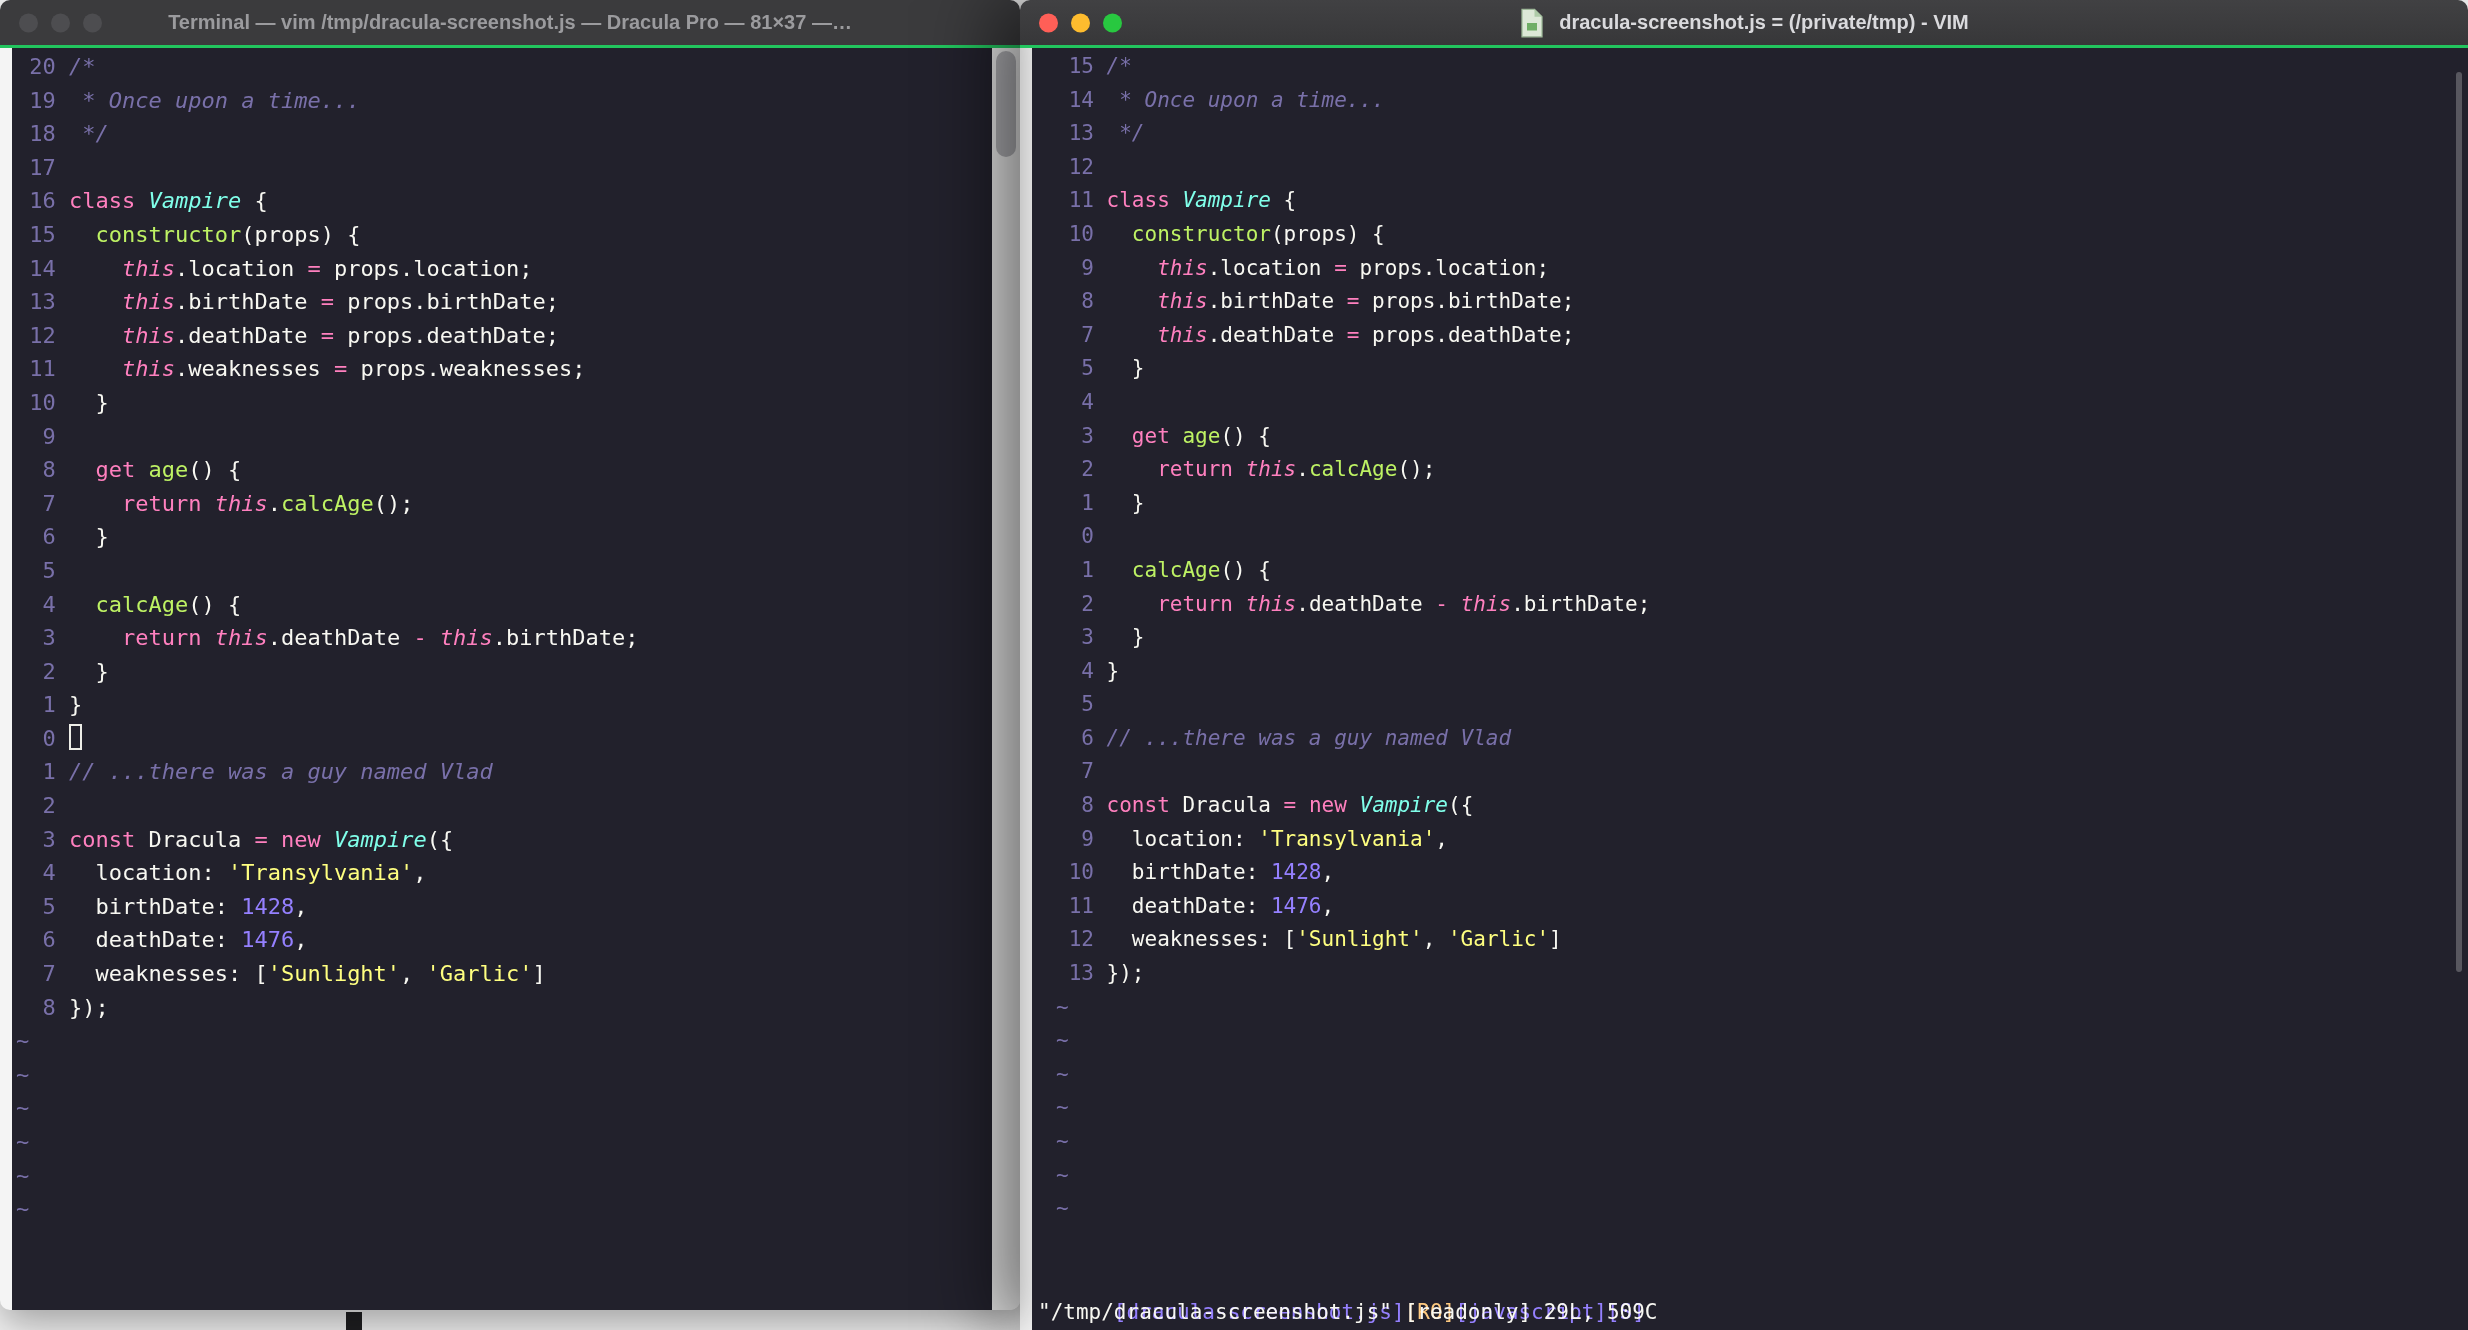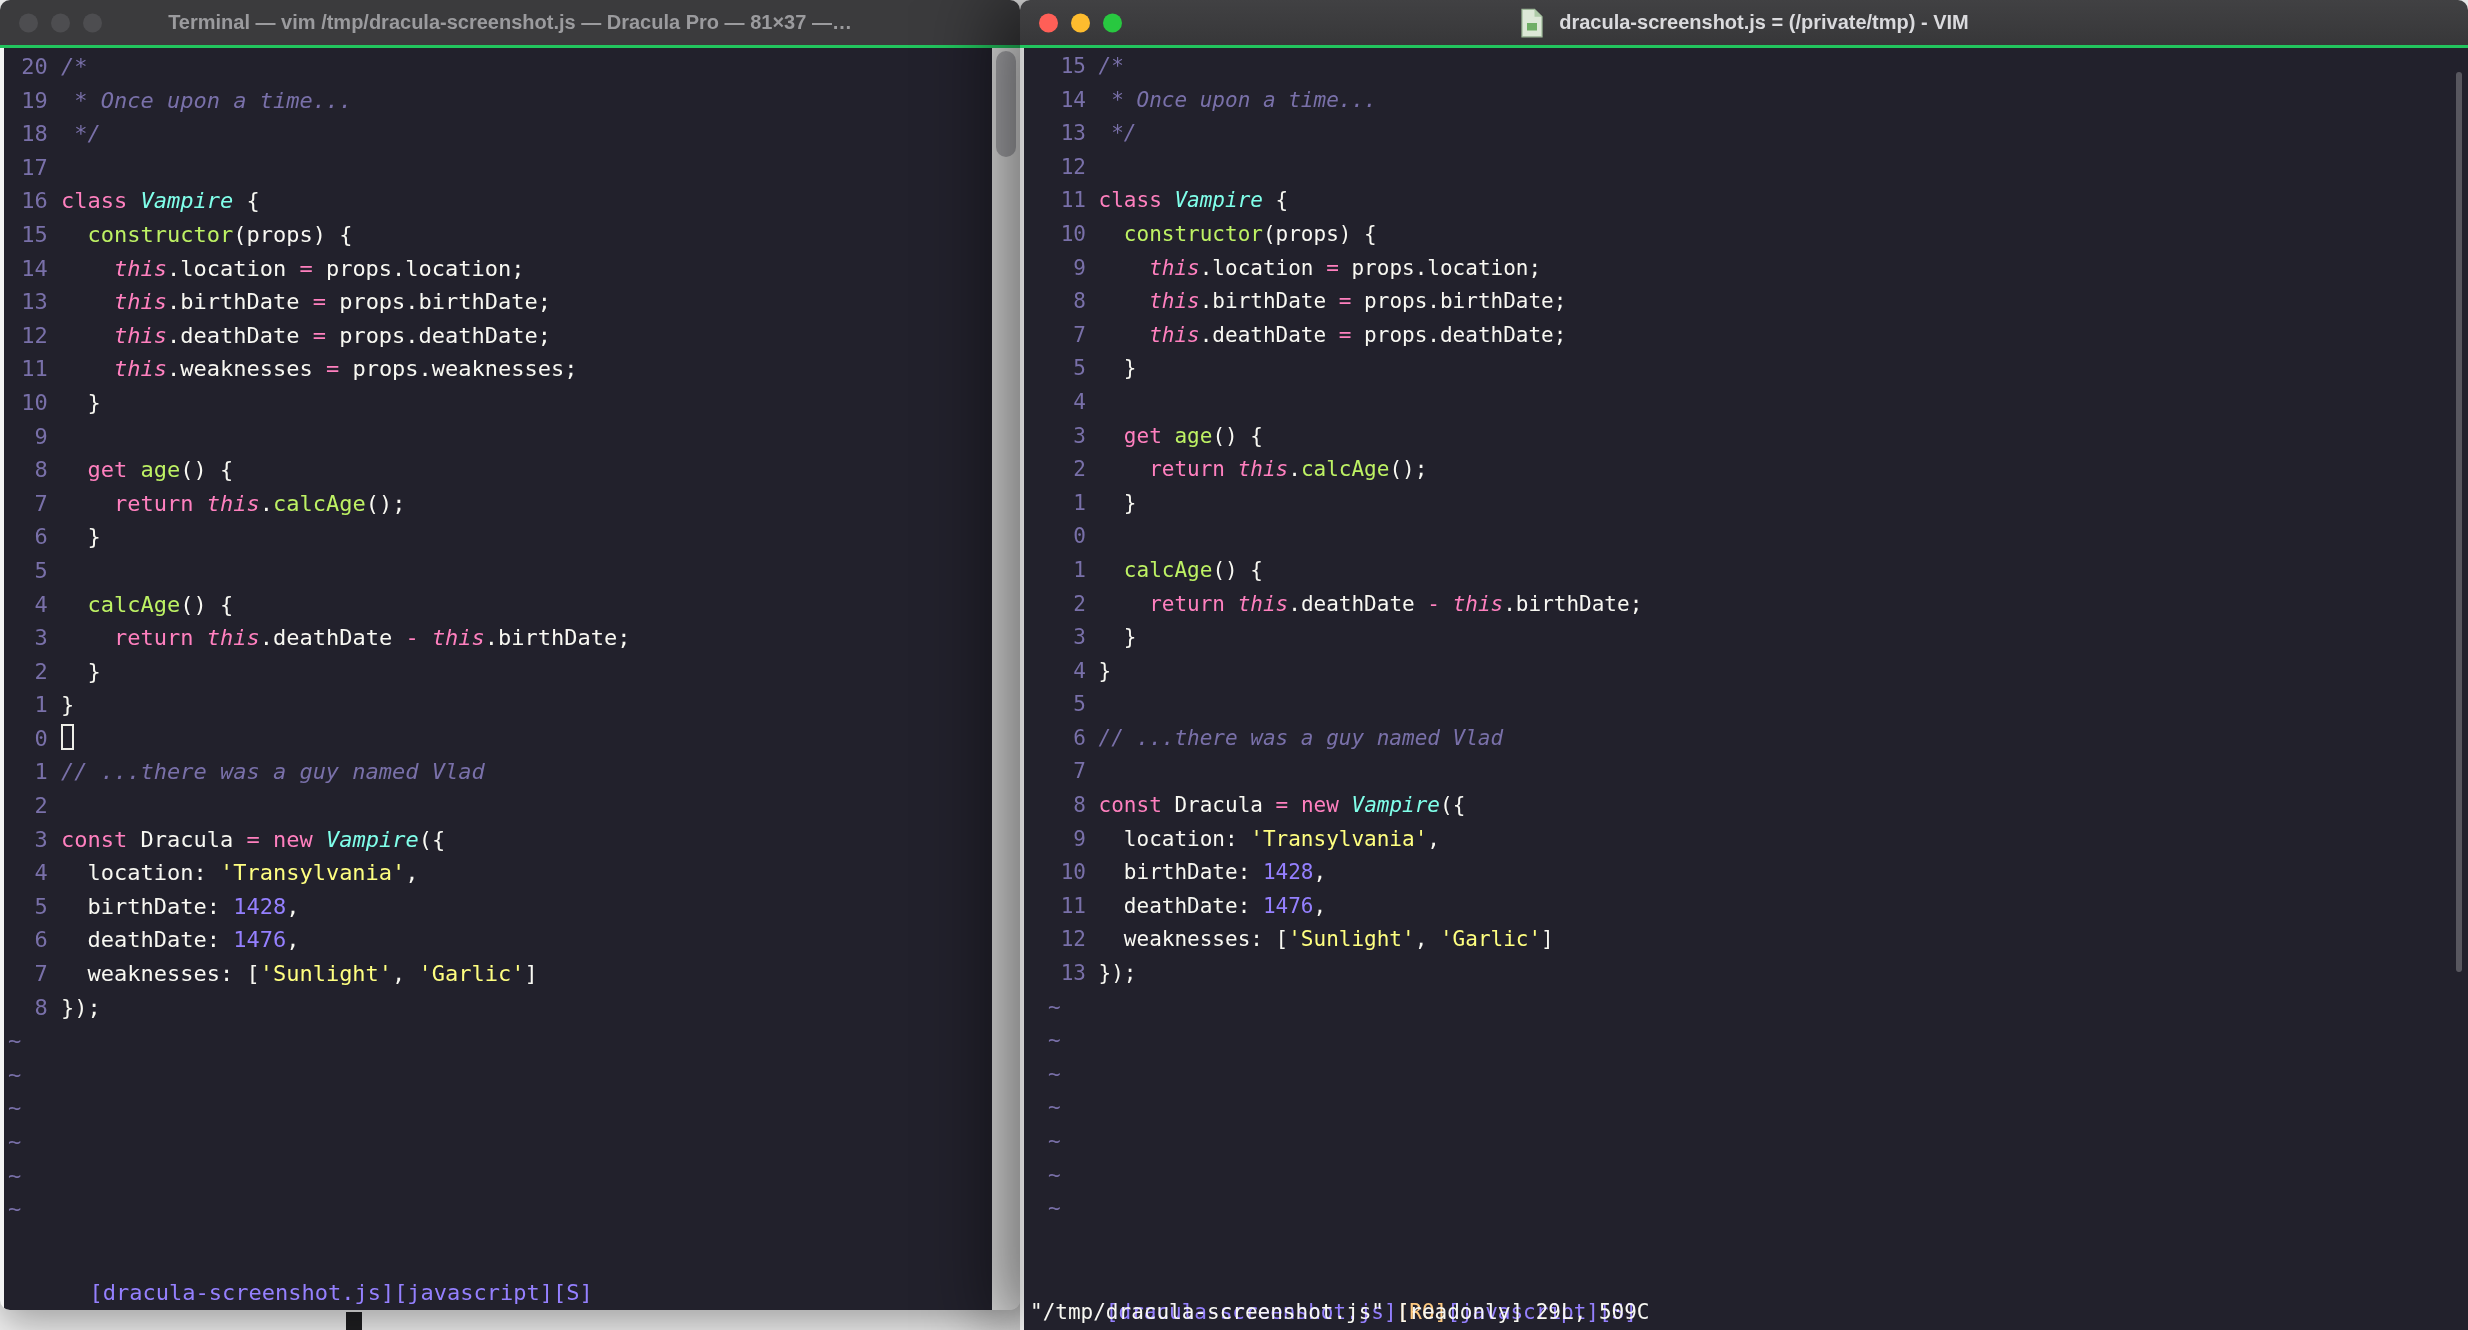--- a/index.html
+++ b/index.html
@@ -21,21 +21,21 @@
   .lights.active .light-close { background:#FF5F57; }
   .lights.active .light-min   { background:#FEBC2E; }
   .lights.active .light-zoom  { background:#28C840; }
   .title { font-family:"Liberation Sans", sans-serif; font-size:20px; font-weight:600; white-space:nowrap; }
   .title.dim    { color:#9b9b9e; }
   .title.bright { color:#dadadd; }
   .title-wrap { display:flex; align-items:center; gap:14px; }
   .doc-icon { display:inline-flex; }
 
   
-  .screen { position:absolute; top:48px; left:4px; bottom:0; background:#22212C; overflow:hidden; }
+  .screen { position:absolute; top:48px; left:12px; bottom:0; background:#22212C; overflow:hidden; }
   .left-window  .screen { right:28px; font-size:22px; }
   .right-window .screen { right:0;    font-size:21px; }
   .lines { padding:2px 0 0 4px; }
   .right-window .lines { padding-left:24px; }
   .row { height:33.6px; line-height:33.6px; white-space:pre; color:#F8F8F2; }
   .lnum { display:inline-block; width:3ch; margin-right:1ch; text-align:right; color:#7970A9; }
   .tilde { color:#7970A9; }
 
   
   .tk-c { color:#7970A9; font-style:italic; }
@@ -111,24 +111,20 @@
         <div class="row"><span class="lnum">6</span><span><span class="tk-p">  deathDate: </span><span class="tk-n">1476</span><span class="tk-p">,</span></span></div>
         <div class="row"><span class="lnum">7</span><span><span class="tk-p">  weaknesses: [</span><span class="tk-s">'Sunlight'</span><span class="tk-p">, </span><span class="tk-s">'Garlic'</span><span class="tk-p">]</span></span></div>
         <div class="row"><span class="lnum">8</span><span><span class="tk-p">});</span></span></div>
         <div class="row"><span class="tilde">~</span></div>
         <div class="row"><span class="tilde">~</span></div>
         <div class="row"><span class="tilde">~</span></div>
         <div class="row"><span class="tilde">~</span></div>
         <div class="row"><span class="tilde">~</span></div>
         <div class="row"><span class="tilde">~</span></div>
       </div>
-    <div class="statusline">
-      <span class="sl-file">[dracula-screenshot.js]</span><span class="sl-flags">[javascript][S]</span>
-      
-    </div>
     <div class="cmdline"></div>
   </div>
 
   <div class="scroll-track">
     <div class="scroll-thumb"></div>
   </div>
 </section>
 
 <section class="window right-window">
   <header class="titlebar">

